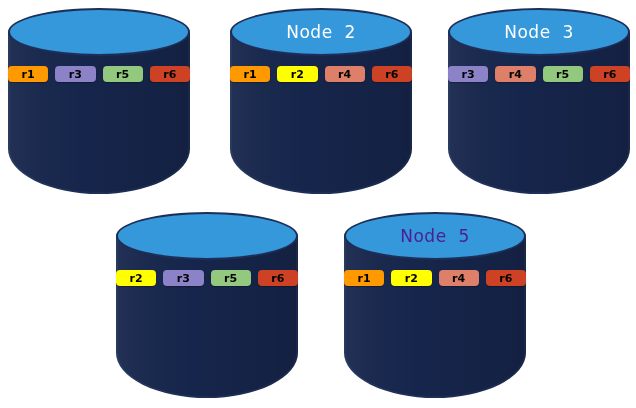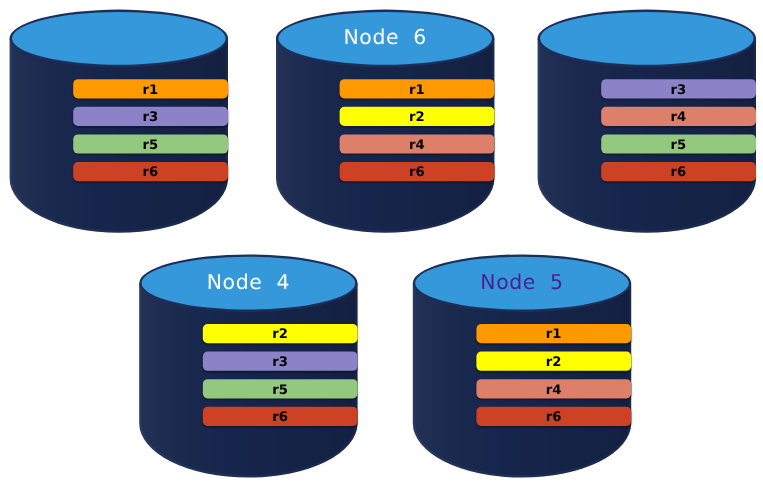--- a/index.html
+++ b/index.html
@@ -78,22 +78,22 @@
     white-space: pre;
   }
 
   
   .bars {
     position: absolute;
     left: 0;
     right: 0;
     top: 58px;
     display: flex;
-    flex-direction: column;
-    align-items: flex-end;
+    flex-direction: row;
+    align-items: center;
     gap: 7px;
   }
   .bar {
     position: relative;
     width: 71%;
     height: 16px;
     border-radius: 4px;
     display: flex;
     align-items: center;
     justify-content: center;
@@ -127,21 +127,21 @@
         <div class="bar" style="background: rgb(205, 65, 37);">
           <span style="color: rgb(0, 0, 0);">r6</span>
         </div>
       </div>
     </div>
     <div class="node" style="left: 230px; top: 8px; width: 182px; height: 186px;">
       <div class="cyl">
         <div class="cyl-body" style="background: rgb(22, 37, 75); border-color: rgb(29, 47, 88);"></div>
         <div class="cyl-sheen"></div>
         <div class="cyl-top" style="background: rgb(52, 152, 219); border-color: rgb(29, 47, 88);"></div>
-        <div class="cyl-title" style="color: rgb(255, 255, 255);">Node  6</div>
+        <div class="cyl-title" style="color: rgb(255, 255, 255);">Node  2</div>
       </div>
       <div class="bars">
         <div class="bar" style="background: rgb(255, 153, 0);">
           <span style="color: rgb(0, 0, 0);">r1</span>
         </div>
         <div class="bar" style="background: rgb(255, 255, 0);">
           <span style="color: rgb(0, 0, 0);">r2</span>
         </div>
         <div class="bar" style="background: rgb(221, 127, 105);">
           <span style="color: rgb(0, 0, 0);">r4</span>
@@ -149,20 +149,21 @@
         <div class="bar" style="background: rgb(205, 65, 37);">
           <span style="color: rgb(0, 0, 0);">r6</span>
         </div>
       </div>
     </div>
     <div class="node" style="left: 448px; top: 8px; width: 182px; height: 186px;">
       <div class="cyl">
         <div class="cyl-body" style="background: rgb(22, 37, 75); border-color: rgb(29, 47, 88);"></div>
         <div class="cyl-sheen"></div>
         <div class="cyl-top" style="background: rgb(52, 152, 219); border-color: rgb(29, 47, 88);"></div>
+        <div class="cyl-title" style="color: rgb(255, 255, 255);">Node  3</div>
       </div>
       <div class="bars">
         <div class="bar" style="background: rgb(140, 130, 200);">
           <span style="color: rgb(0, 0, 0);">r3</span>
         </div>
         <div class="bar" style="background: rgb(221, 127, 105);">
           <span style="color: rgb(0, 0, 0);">r4</span>
         </div>
         <div class="bar" style="background: rgb(147, 201, 126);">
           <span style="color: rgb(0, 0, 0);">r5</span>
@@ -170,21 +171,20 @@
         <div class="bar" style="background: rgb(205, 65, 37);">
           <span style="color: rgb(0, 0, 0);">r6</span>
         </div>
       </div>
     </div>
     <div class="node" style="left: 116px; top: 212px; width: 182px; height: 186px;">
       <div class="cyl">
         <div class="cyl-body" style="background: rgb(22, 37, 75); border-color: rgb(29, 47, 88);"></div>
         <div class="cyl-sheen"></div>
         <div class="cyl-top" style="background: rgb(52, 152, 219); border-color: rgb(29, 47, 88);"></div>
-        <div class="cyl-title" style="color: rgb(255, 255, 255);">Node  4</div>
       </div>
       <div class="bars">
         <div class="bar" style="background: rgb(255, 255, 0);">
           <span style="color: rgb(0, 0, 0);">r2</span>
         </div>
         <div class="bar" style="background: rgb(140, 130, 200);">
           <span style="color: rgb(0, 0, 0);">r3</span>
         </div>
         <div class="bar" style="background: rgb(147, 201, 126);">
           <span style="color: rgb(0, 0, 0);">r5</span>

